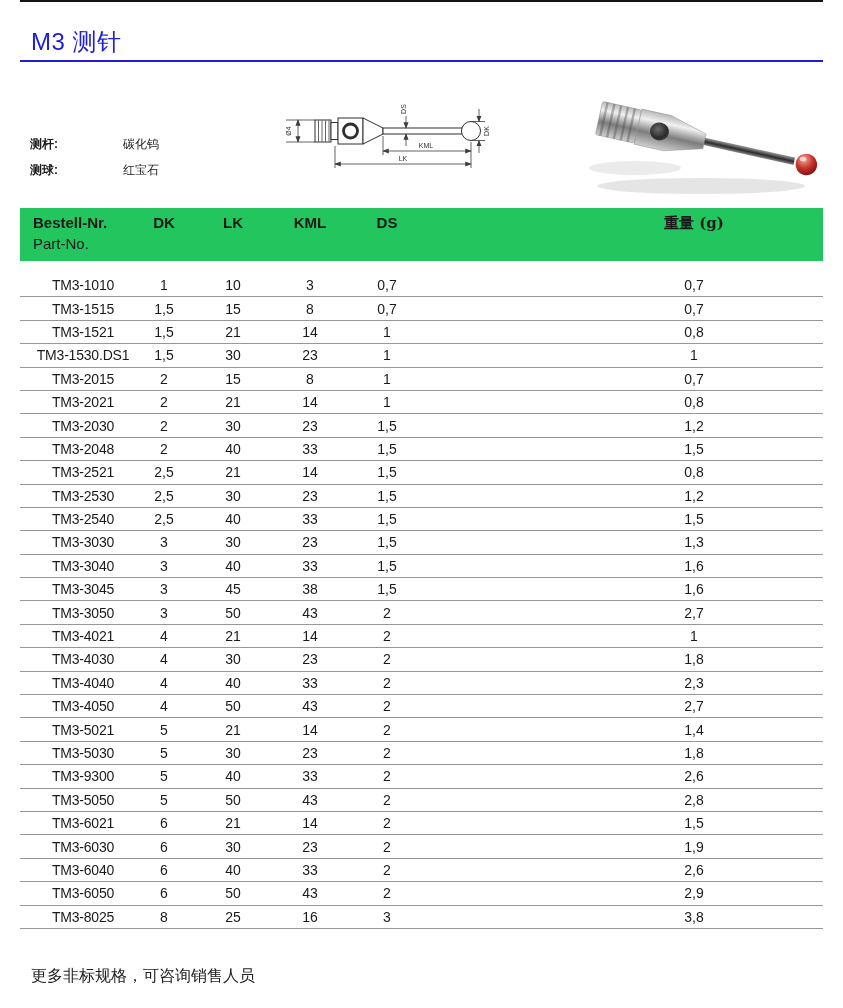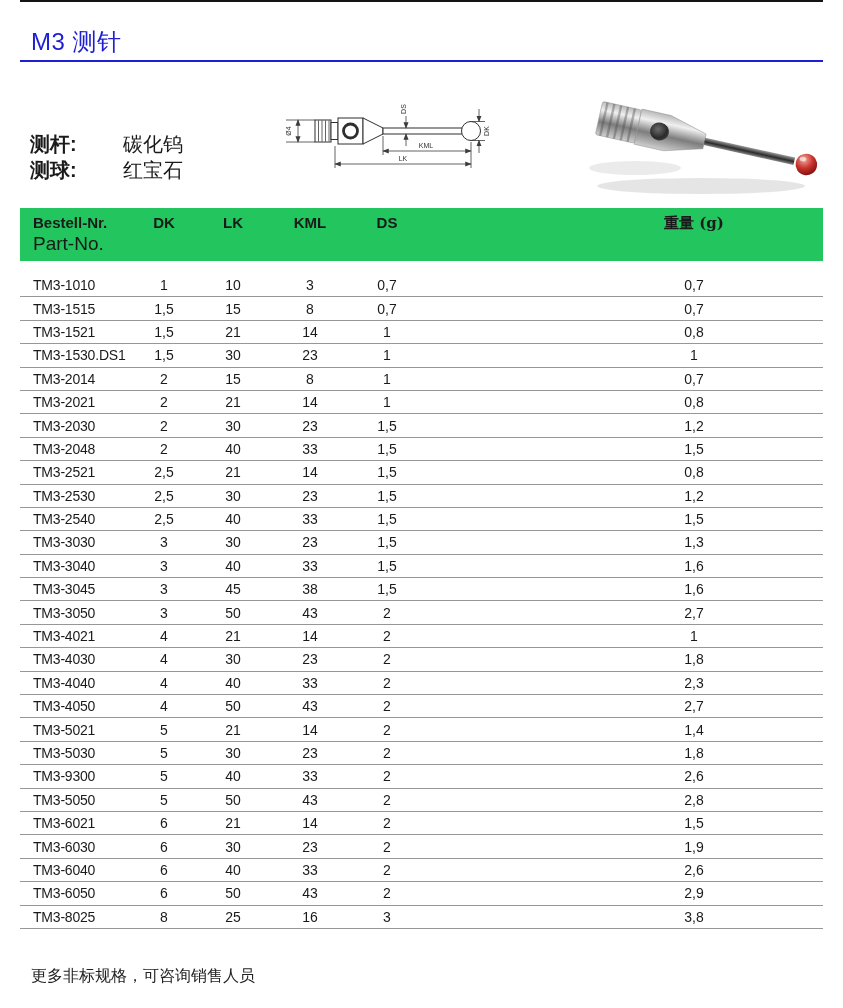--- a/index.html
+++ b/index.html
@@ -8,43 +8,43 @@
     font-family:"Liberation Sans","DejaVu Sans",sans-serif;color:#1a1a1a;
     overflow:hidden;
   }
   .top-rule{position:absolute;left:20px;top:0;width:803px;height:2px;background:#141414;}
   .page-title{
     position:absolute;left:31px;top:26px;font-size:24px;font-weight:500;
     color:#1e1ed2;letter-spacing:0.5px;
   }
   .title-rule{position:absolute;left:20px;top:60px;width:803px;height:2px;background:#1e1ed2;}
 
-  .spec-block{position:absolute;left:30px;top:131px;font-size:20px;}
+  .spec-block{position:absolute;left:30px;top:131px;font-size:12px;}
   .spec-row{height:26px;line-height:26px;white-space:nowrap;}
   .spec-label{font-weight:bold;display:inline-block;width:93px;}
   .spec-value{font-weight:normal;}
 
   .diagram{position:absolute;left:258px;top:93px;width:262px;height:97px;}
   .photo{position:absolute;left:583px;top:90px;width:252px;height:112px;}
 
   .table-wrap{position:absolute;left:20px;top:208px;width:803px;}
   table{border-collapse:collapse;table-layout:fixed;width:803px;}
   thead th{
     background:#22c55e;height:47px;vertical-align:top;padding:6px 0 0 0;
     font-size:15px;font-weight:bold;text-align:center;line-height:18px;
   }
   thead th.h-part{text-align:left;padding-left:13px;}
-  .h-part .l2{font-weight:normal;font-size:19px;margin-top:3px;}
+  .h-part .l2{font-weight:normal;font-size:15px;margin-top:3px;}
   thead th.h-weight{font-weight:bold;font-family:"DejaVu Serif","Liberation Serif",serif;font-size:15px;}
   tbody tr.spacer-row td{height:13px;border-bottom:none;}
   tbody td{
     height:22.4px;border-bottom:1px solid #979797;padding:0;
     font-size:14px;text-align:center;vertical-align:middle;line-height:1;
   }
-  tbody td.c-part{text-align:left;padding-left:13px;letter-spacing:-0.2px;}
+  tbody td.c-part{text-align:center;padding-left:13px;letter-spacing:-0.2px;}
   .page-footer{position:absolute;left:31px;top:966px;font-size:16px;color:#222;text-align:right;}
 
   .dim-text{font-size:7px;fill:#333;font-family:"Liberation Sans","DejaVu Sans",sans-serif;}
   .dline{stroke:#3c3c3c;stroke-width:0.8;fill:none;}
   .geo{stroke:#2f2f2f;stroke-width:1;fill:#ffffff;}
 </style>
 </head>
 <body>
 
 <div id="page">
@@ -209,21 +209,21 @@
           <tr>
             <td class="c-part">TM3-1530.DS1</td>
             <td class="c-num">1,5</td>
             <td class="c-num">30</td>
             <td class="c-num">23</td>
             <td class="c-num">1</td>
             <td class="c-num"></td>
             <td class="c-num">1</td>
           </tr>
           <tr>
-            <td class="c-part">TM3-2014</td>
+            <td class="c-part">TM3-2015</td>
             <td class="c-num">2</td>
             <td class="c-num">15</td>
             <td class="c-num">8</td>
             <td class="c-num">1</td>
             <td class="c-num"></td>
             <td class="c-num">0,7</td>
           </tr>
           <tr>
             <td class="c-part">TM3-2021</td>
             <td class="c-num">2</td>

